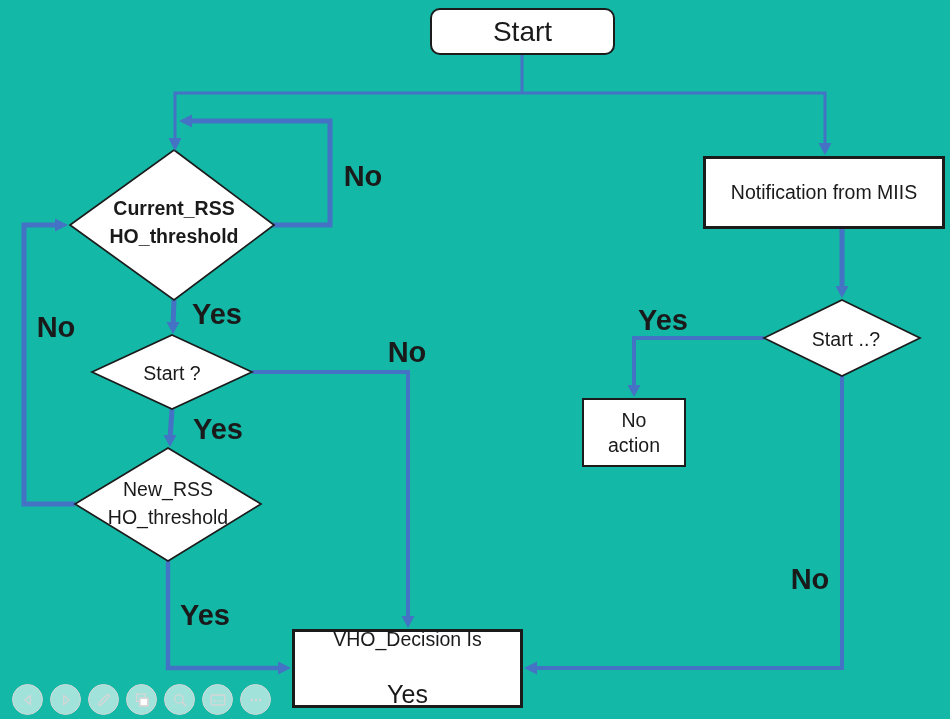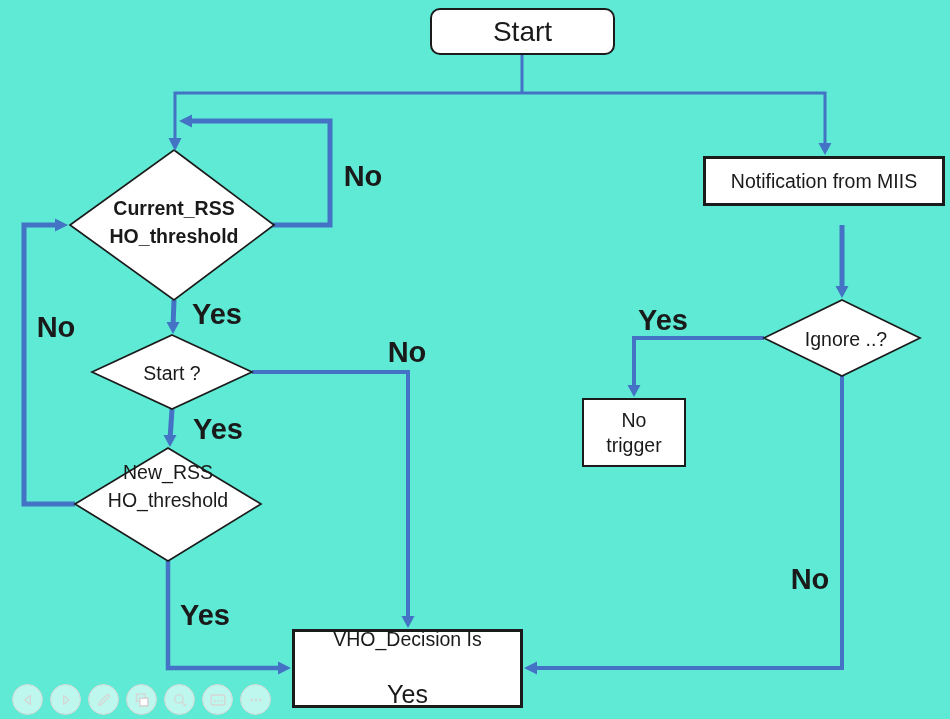--- a/index.html
+++ b/index.html
@@ -2,21 +2,21 @@
 <html style="--connector: #4472C4; --node-border: #1b1b1b; --label-text: #1a1a1a; --toolbar-gray: #d6d6d6;"><head>
 <meta charset="utf-8">
 <style>
   html, body { margin: 0; padding: 0; }
   body {
     width: 950px; height: 719px;
     background: #ffffff;
     font-family: "Liberation Sans", sans-serif;
     overflow: hidden;
   }
-  #canvas { position: relative; width: 950px; height: 719px; background: #5eead4; }
+  #canvas { position: relative; width: 950px; height: 719px; background: #14b8a6; }
 
   svg.layer { position: absolute; left: 0; top: 0; }
 
   .connector { stroke: var(--connector); fill: none; }
   .arrowhead { fill: var(--connector); stroke: none; }
   .diamond   { fill: #ffffff; stroke: var(--node-border); stroke-width: 1.7px; }
 
   .rect-node {
     position: absolute; box-sizing: border-box;
     background: #ffffff;
@@ -25,21 +25,21 @@
     align-items: center; justify-content: center;
     text-align: center; color: var(--label-text);
     line-height: 1.28; font-size: 19.5px;
     z-index: 3;
   }
   .rect-node.thick { border-width: 3px; }
   #node-start {
     left: 430px; top: 8px; width: 185px; height: 47px;
     border-radius: 10px; font-size: 28px;
   }
-  #node-notification { left: 703px; top: 156px; width: 242px; height: 50px; }
+  #node-notification { left: 703px; top: 156px; width: 242px; height: 73px; }
   #node-no-action    { left: 582px; top: 398px; width: 104px; height: 69px; }
   #node-vho          { left: 292px; top: 629px; width: 231px; height: 79px; gap: 24px; }
   #node-vho .big     { font-size: 25px; margin-top: 2px; }
 
   .diamond-label {
     position: absolute; transform: translate(-50%, -50%);
     text-align: center; color: var(--label-text);
     font-size: 19.5px; line-height: 1.45; white-space: nowrap;
     z-index: 3; pointer-events: none;
   }
@@ -103,41 +103,41 @@
   <div class="rect-node" id="node-start">
     <div>Start</div>
   </div>
 
   <div class="rect-node thick" id="node-notification">
     <div>Notification from MIIS</div>
   </div>
 
   <div class="rect-node" id="node-no-action">
     <div>No</div>
-    <div>trigger</div>
+    <div>action</div>
   </div>
 
   <div class="rect-node thick" id="node-vho">
     <div>VHO_Decision Is</div>
     <div class="big">Yes</div>
   </div>
 
   <div class="diamond-label" style="left:174px; top:222px;font-weight:bold;">
     <div>Current_RSS</div>
     <div>HO_threshold</div>
   </div>
   <div class="diamond-label" style="left:172px; top:373px;">
     <div>Start ?</div>
   </div>
-  <div class="diamond-label" style="left:168px; top:486px;">
+  <div class="diamond-label" style="left:168px; top:503px;">
     <div>New_RSS</div>
     <div>HO_threshold</div>
   </div>
   <div class="diamond-label" style="left:846px; top:339px;">
-    <div>Ignore ..?</div>
+    <div>Start ..?</div>
   </div>
 
   <div class="edge-label" style="left:363px; top:176px;">No</div>
   <div class="edge-label" style="left:217px; top:314px;">Yes</div>
   <div class="edge-label" style="left:56px;  top:327px;">No</div>
   <div class="edge-label" style="left:218px; top:429px;">Yes</div>
   <div class="edge-label" style="left:407px; top:352px;">No</div>
   <div class="edge-label" style="left:205px; top:615px;">Yes</div>
   <div class="edge-label" style="left:663px; top:320px;">Yes</div>
   <div class="edge-label" style="left:810px; top:579px;">No</div>

